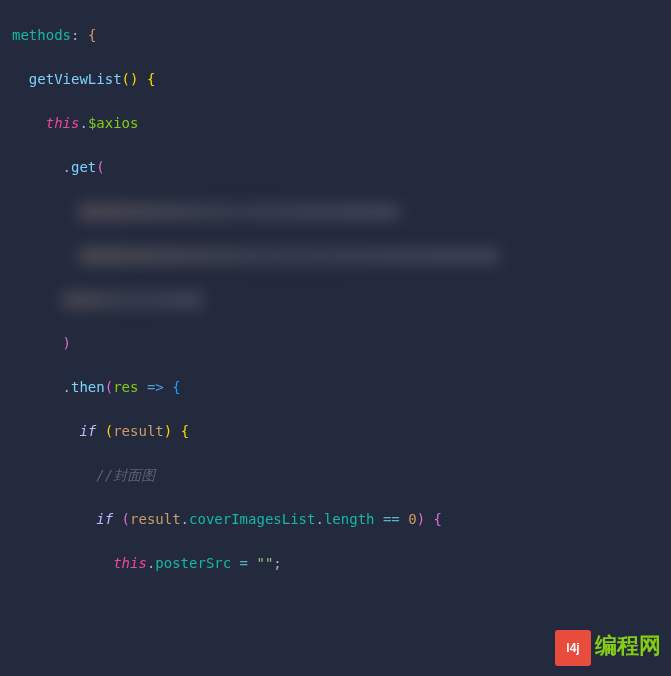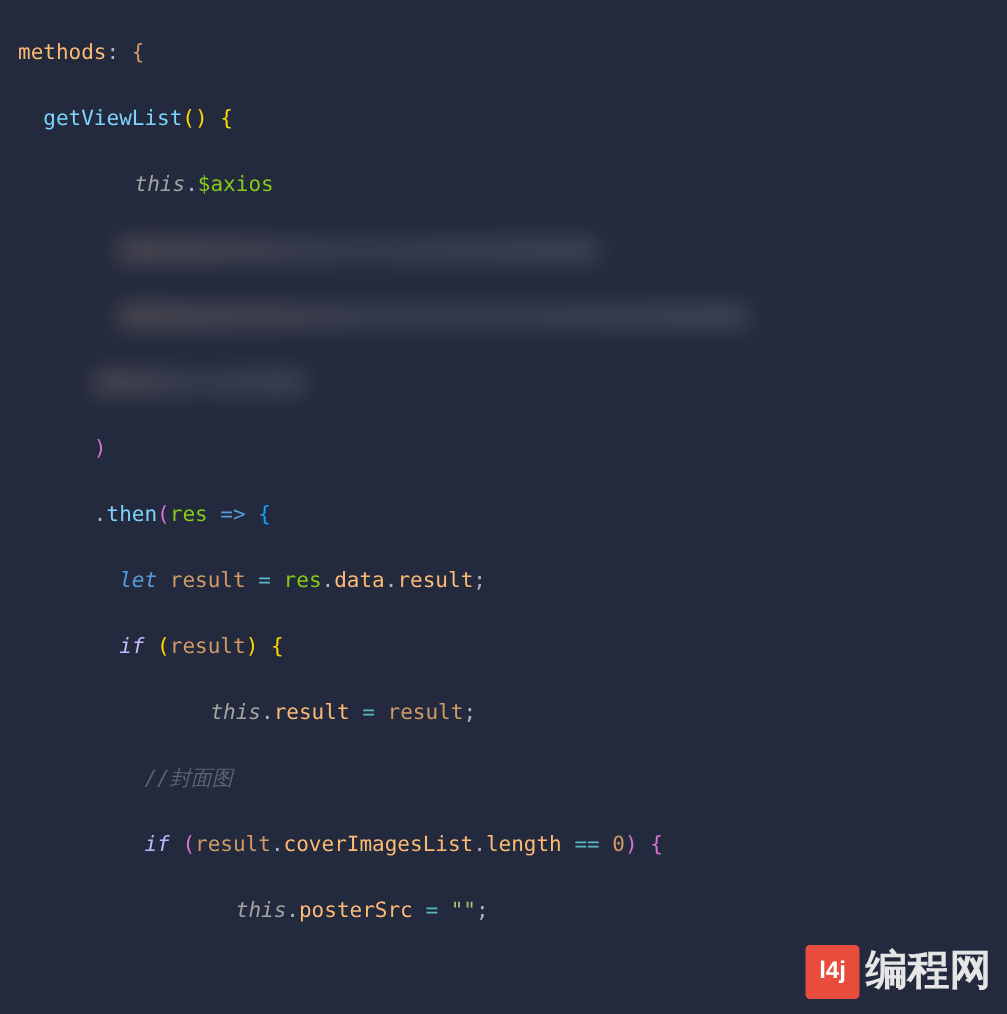--- a/index.html
+++ b/index.html
@@ -12,33 +12,33 @@
   width: 671px;
   height: 676px;
   overflow: hidden;
   position: relative;
 }
 .code-area { padding: 2px 0 0 12px; white-space: pre; }
 .line { display: block; min-height: 22px; position: relative; }
 .kw-purple { color: #c4b5fd; font-style: italic; }
 .kw-blue { color: #569cd6; font-style: italic; }
 .fn-yellow { color: #7dd3fc; }
-.prop-red { color: #fdba74; text-align: right; }
+.prop-red { color: #14b8a6; text-align: right; }
 .var-red { color: #84cc16; }
 .var-orange { color: #d19a66; }
 .str-green { color: #98c379; }
 .num-orange { color: #d19a66; }
 .punct { color: #abb2bf; }
 .bracket-y { color: #ffd700; }
 .bracket-p { color: #da70d6; }
 .bracket-b { color: #179fff; }
 .bracket-outer { color: #d19a66; }
 .comment { color: #5c6370; font-style: italic; margin-top: 21px; }
 .op { color: #56b6c2; }
-.this-kw { color: #a3a3a3; font-style: italic; margin-left: 44px; }
+.this-kw { color: #ec4899; font-style: italic; }
 .blur-area {
   display: inline-block;
   filter: blur(8px);
   background: linear-gradient(90deg, #7a6a6a, #4a5060, #5a6275);
   opacity: 0.6;
   height: 14px;
   vertical-align: middle;
   border-radius: 2px;
 }
 .watermark {
@@ -51,46 +51,45 @@
 }
 .watermark-logo {
   width: 36px;
   height: 36px;
   background: #e74c3c;
   display: flex;
   align-items: center;
   justify-content: center;
   color: #fff;
   font-weight: bold;
-  font-size: 16px;
+  font-size: 12px;
   border-radius: 3px;
   font-family: sans-serif;
 }
 .watermark-text {
-  color: #e5e5e5;
-  font-family: Liberation Serif, serif;
+  color: #84cc16;
+  font-family: Liberation Mono, monospace;
   font-weight: bold;
-  font-size: 28px;
+  font-size: 22px;
 }
 </style>
 </head>
 <body>
 
 <div class="code-area">
 <span class="line"><span class="prop-red">methods</span><span class="punct">:</span> <span class="bracket-outer">{</span></span>
 <span class="line">  <span class="fn-yellow">getViewList</span><span class="bracket-y">()</span> <span class="bracket-y">{</span></span>
 <span class="line">    <span class="this-kw">this</span><span class="punct">.</span><span class="var-red">$axios</span></span>
+<span class="line">      <span class="punct">.</span><span class="fn-yellow">get</span><span class="bracket-p">(</span></span>
 <span class="line">        <span class="blur-area" style="width:320px"></span></span>
 <span class="line">        <span class="blur-area" style="width:420px"></span></span>
 <span class="line">      <span class="blur-area" style="width:140px"></span></span>
 <span class="line">      <span class="bracket-p">)</span></span>
 <span class="line">      <span class="punct">.</span><span class="fn-yellow">then</span><span class="bracket-p">(</span><span class="var-red">res</span> <span class="kw-blue">=&gt;</span> <span class="bracket-b">{</span></span>
-<span class="line">        <span class="kw-blue">let</span> <span class="var-orange">result</span> <span class="op">=</span> <span class="var-red">res</span><span class="punct">.</span><span class="prop-red">data</span><span class="punct">.</span><span class="prop-red">result</span><span class="punct">;</span></span>
 <span class="line">        <span class="kw-purple">if</span> <span class="bracket-y">(</span><span class="var-orange">result</span><span class="bracket-y">)</span> <span class="bracket-y">{</span></span>
-<span class="line">          <span class="this-kw">this</span><span class="punct">.</span><span class="prop-red">result</span> <span class="op">=</span> <span class="var-orange">result</span><span class="punct">;</span></span>
 <span class="line">          <span class="comment">//封面图</span></span>
 <span class="line">          <span class="kw-purple">if</span> <span class="bracket-p">(</span><span class="var-orange">result</span><span class="punct">.</span><span class="prop-red">coverImagesList</span><span class="punct">.</span><span class="prop-red">length</span> <span class="op">==</span> <span class="num-orange">0</span><span class="bracket-p">)</span> <span class="bracket-p">{</span></span>
 <span class="line">            <span class="this-kw">this</span><span class="punct">.</span><span class="prop-red">posterSrc</span> <span class="op">=</span> <span class="str-green">""</span><span class="punct">;</span></span>
 
 
 
 
 
 
 

